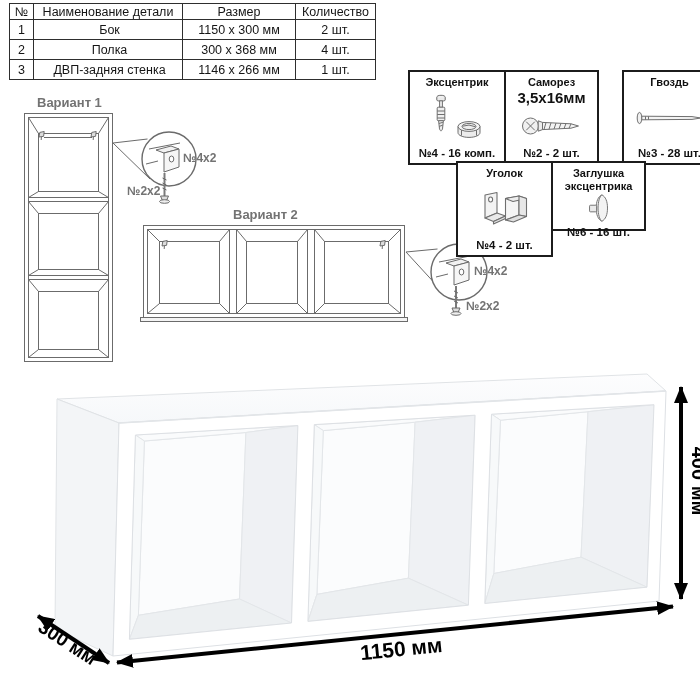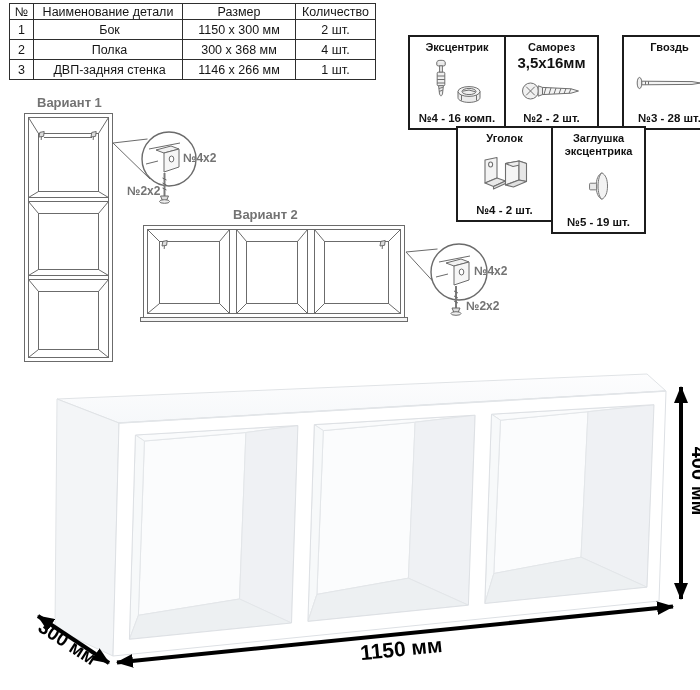--- a/index.html
+++ b/index.html
@@ -10,21 +10,21 @@
   
   table.parts{position:absolute;left:9px;top:3px;border-collapse:collapse;table-layout:fixed;
               font-size:12.5px;color:#151515;}
   table.parts th,table.parts td{border:1px solid #2e2e2e;text-align:center;padding:0 3px;
               height:19px;font-weight:400;white-space:nowrap;overflow:hidden;}
   table.parts th{height:15px;}
   table.parts td.tl{text-align:center;padding-left:6px;}
 
   
   .hw-cell{position:absolute;box-sizing:border-box;border:2px solid #1c1c1c;background:#fff;
-           display:flex;flex-direction:column;align-items:center;text-align:center;}
+           display:flex;flex-direction:column;align-items:center;text-align:center;margin-top:35px;}
   .hw-title{font-weight:700;font-size:11px;line-height:1.15;padding-top:4px;}
   .hw-spec{font-weight:700;font-size:15px;line-height:1.15;}
   .hw-iconwrap{flex:1;display:flex;align-items:center;justify-content:center;}
   .hw-count{font-weight:700;font-size:11.5px;padding-bottom:4px;}
 
   
   .lbl{position:absolute;font-weight:700;color:#737373;white-space:nowrap;}
   .lbl-variant{font-size:13px;}
   .lbl-callout{font-size:12px;}
 
@@ -317,32 +317,32 @@
           <path d="M27.5,9.5 L41,7 L41,26 L27.5,31 Z" fill="#f5f5f5"></path>
           <path d="M27.5,9.5 L41,7 L48.5,9.5 L35,12.5 Z" fill="#ededed"></path>
           <path d="M41,7 L48.5,9.5 L48.5,27.5 L41,26 Z" fill="#e7e7e7"></path>
           <path d="M27.5,31 L41,26 L48.5,27.5 L35.5,33 Z" fill="#e0e0e0"></path>
         </g>
       </svg>
     </div>
     <div class="hw-count">№4 - 2 шт.</div>
   </div>
 
-  <div class="hw-cell" style="left:551px;top:126px;width:95px;height:108px">
+  <div class="hw-cell" style="left:551px;top:126px;width:95px;height:70px">
     <div class="hw-title">Заглушка эксцентрика</div>
     <div class="hw-iconwrap">
       <svg width="34" height="34" viewBox="0 0 34 36">
         <g stroke="#6f6f6f" stroke-width="1" fill="#f1f1f1">
           <path d="M20,3 c4,2 6,7 6,14 c0,7 -2,12 -6,14 c-4,-2 -6,-7 -6,-14 c0,-7 2,-12 6,-14 Z" fill="#f3f3f3"></path>
           <path d="M20,3 c-2.5,2 -4,7.5 -4,14 c0,6.5 1.5,12 4,14" fill="none"></path>
           <rect x="7" y="14" width="7.5" height="7" rx="1" fill="#eaeaea"></rect>
         </g>
       </svg>
     </div>
-    <div class="hw-count">№5 - 19 шт.</div>
+    <div class="hw-count">№6 - 16 шт.</div>
   </div>
 
   <div class="lbl lbl-variant" style="left:37px;top:95px">Вариант 1</div>
   <div class="lbl lbl-callout" style="left:183px;top:151px">№4х2</div>
   <div class="lbl lbl-callout" style="left:127px;top:184px">№2х2</div>
 
   <div class="lbl lbl-variant" style="left:233px;top:207px">Вариант 2</div>
   <div class="lbl lbl-callout" style="left:474px;top:264px">№4х2</div>
   <div class="lbl lbl-callout" style="left:466px;top:299px">№2х2</div>
 

